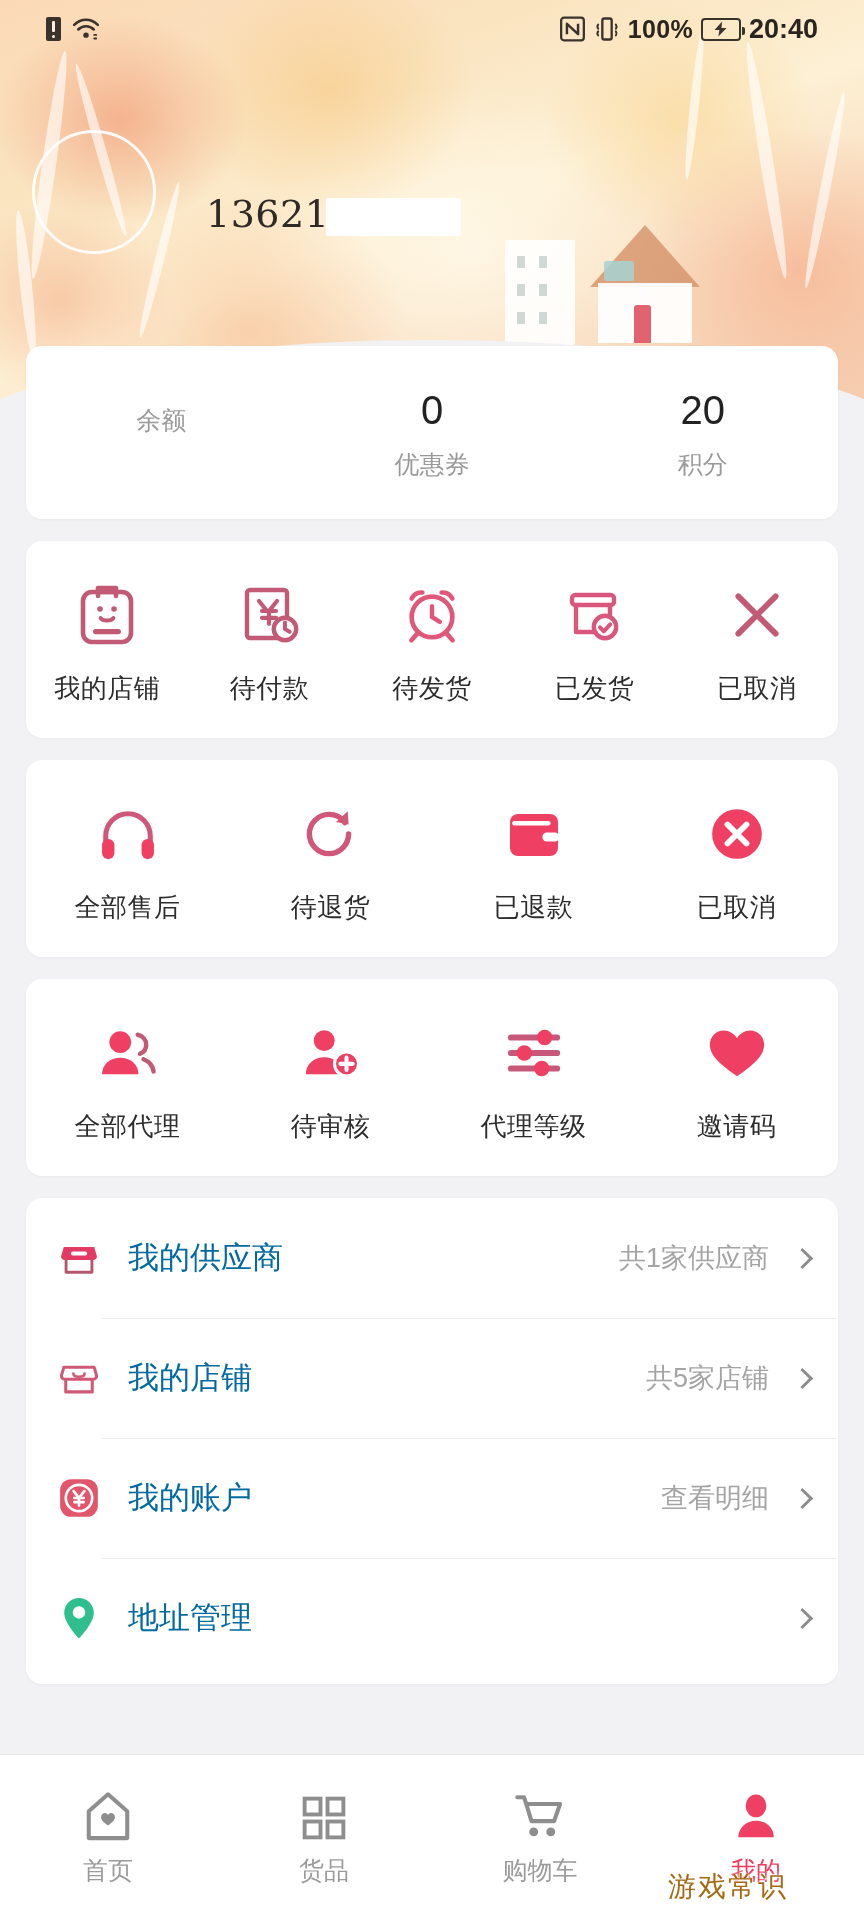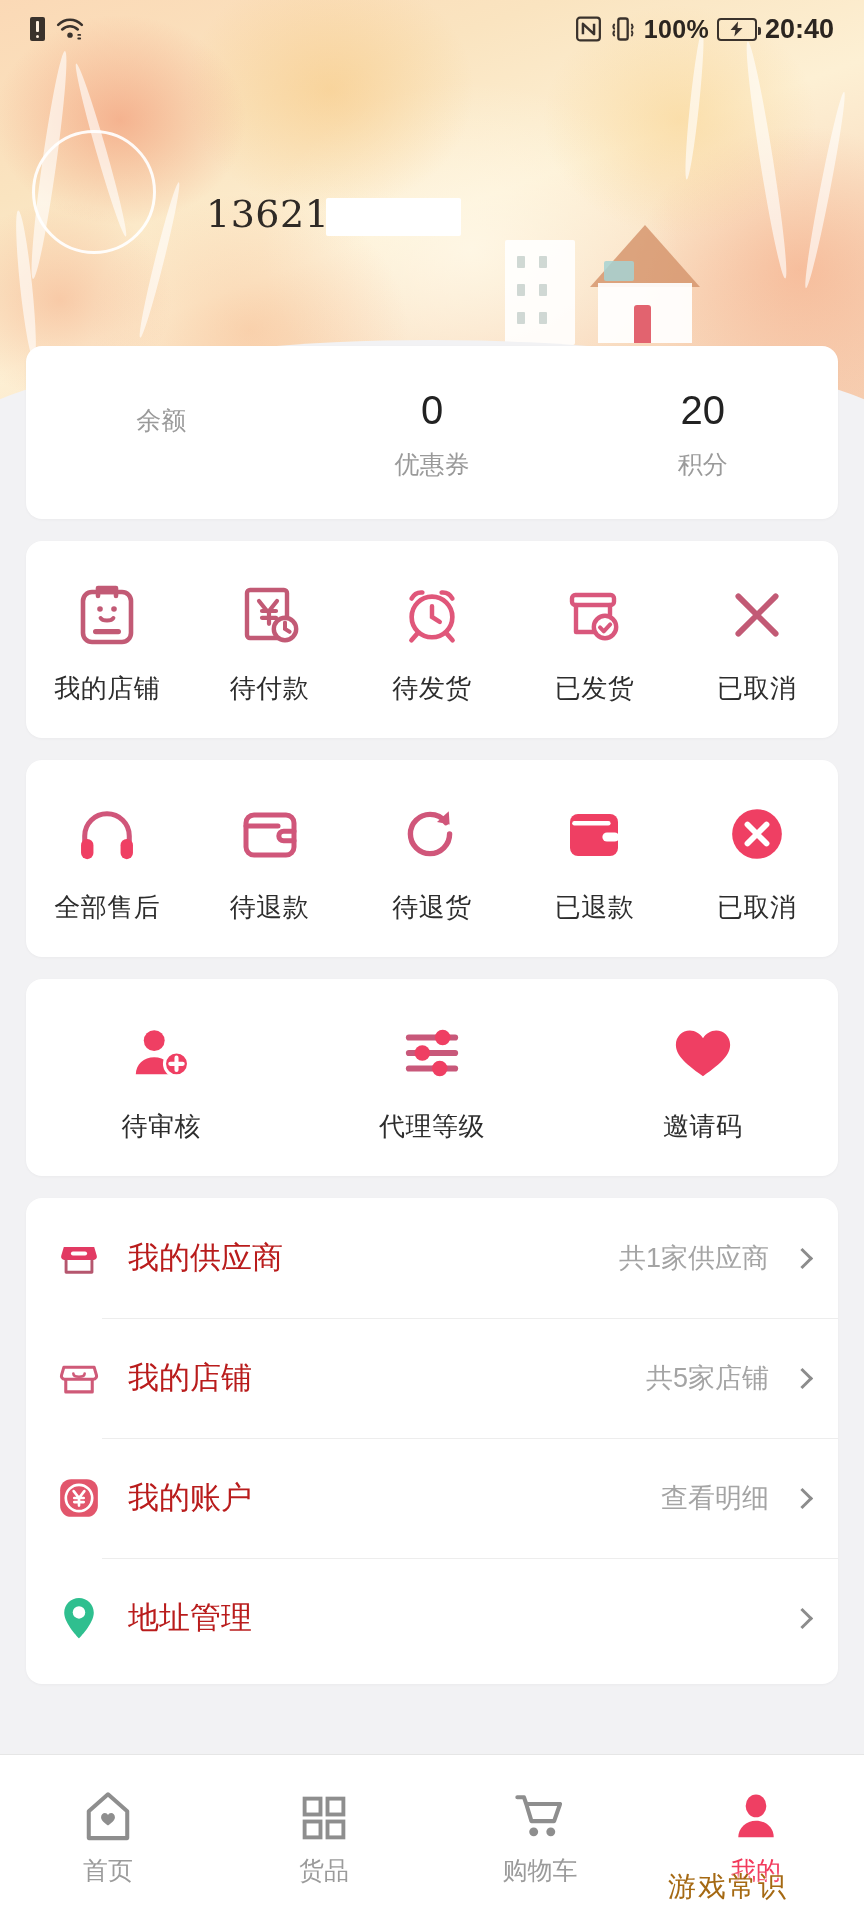--- a/index.html
+++ b/index.html
@@ -63,21 +63,21 @@
   }
   .redaction {
     position:absolute; left:326px; top:198px; width:135px; height:38px;
     background:#ffffff; border-radius:2px;
   }
 
   
   .statusbar {
     position:absolute; left:0; top:0; width:864px; height:58px;
     display:flex; align-items:center; justify-content:space-between;
-    padding:0 30px; z-index:5;
+    padding:0 46px; z-index:5;
   }
   .sb-left, .sb-right { display:flex; align-items:center; gap:10px; }
   .sb-right { gap:8px; }
   .sb-txt { font-size:25px; color:#2b2520; font-weight:600; letter-spacing:.3px; }
   .sb-time { font-size:27px; color:#2b2520; font-weight:600; }
   .ic-sim {
     width:15px; height:24px; background:#3a322c; border-radius:2px;
     position:relative;
   }
   .ic-sim::after{
@@ -121,21 +121,21 @@
   .list-card { padding:0 0 6px; margin-bottom:0; }
   .lrow {
     display:flex; align-items:center; height:120px; padding:0 28px 0 26px;
     position:relative;
   }
   .lrow + .lrow::before{
     content:""; position:absolute; left:76px; right:0; top:0; height:1px;
     background:#ededed;
   }
   .licon { width:54px; display:flex; align-items:center; justify-content:center; }
-  .ltitle { font-size:31px; color:#b91c1c; margin-left:22px; flex:1; }
+  .ltitle { font-size:31px; color:#0369a1; margin-left:22px; flex:1; }
   .lmeta { font-size:27px; color:#a4a4a4; margin-right:26px; }
   .chev {
     width:15px; height:15px; border-top:3px solid #8c8c8c; border-right:3px solid #8c8c8c;
     transform:rotate(45deg);
   }
 
   
   .tabbar {
     position:absolute; left:0; bottom:0; width:864px; height:166px;
     background:#ffffff; border-top:1px solid #e6e6e6;
@@ -296,30 +296,20 @@
           <path d="M4.5 19V15C4.5 8.6 9.6 3.6 16 3.6S27.5 8.6 27.5 15v4" stroke="#d0567a" stroke-width="2.6" fill="none" stroke-linecap="round"></path>
           <rect x="2.6" y="16.6" width="6.4" height="10.4" rx="3.2" fill="#ef3f63"></rect>
           <rect x="23" y="16.6" width="6.4" height="10.4" rx="3.2" fill="#ef3f63"></rect>
         </svg>
       </div>
       <div class="glabel">全部售后</div>
     </div>
     <div class="gcell">
       <div class="gicon">
         <svg width="60" height="58" viewBox="0 0 30 28">
-          <rect x="3" y="4.5" width="24" height="20" rx="4" stroke="#d0567a" stroke-width="2.5" fill="none"></rect>
-          <path d="M3 10h16" stroke="#d0567a" stroke-width="2.5" fill="none" stroke-linecap="round"></path>
-          <path d="M27 12.6h-5.2a2.4 2.4 0 0 0 0 4.8H27" stroke="#d0567a" stroke-width="2.5" fill="none" stroke-linecap="round"></path>
-        </svg>
-      </div>
-      <div class="glabel">待退款</div>
-    </div>
-    <div class="gcell">
-      <div class="gicon">
-        <svg width="60" height="58" viewBox="0 0 30 28">
           <path d="M23.8 14c0 5.4-4.4 9.8-9.8 9.8S4.2 19.4 4.2 14 8.6 4.2 14 4.2c3.3 0 6.2 1.6 8 4.1" stroke="#d0567a" stroke-width="2.7" fill="none" stroke-linecap="round"></path>
           <path d="M23.4 2.6l.4 6.6-6.3-1.2z" fill="#d0567a"></path>
         </svg>
       </div>
       <div class="glabel">待退货</div>
     </div>
     <div class="gcell">
       <div class="gicon">
         <svg width="60" height="58" viewBox="0 0 30 28">
           <rect x="3" y="4" width="24" height="21" rx="4" fill="#ef3f63"></rect>
@@ -334,20 +324,30 @@
         <svg width="58" height="58" viewBox="0 0 28 28">
           <circle cx="14" cy="14" r="12" fill="#ef3f63"></circle>
           <path d="M9.4 9.4l9.2 9.2M18.6 9.4l-9.2 9.2" stroke="#fff" stroke-width="2.8" stroke-linecap="round"></path>
         </svg>
       </div>
       <div class="glabel">已取消</div>
     </div>
   </div>
 
   <div class="card grid-card">
+    <div class="gcell">
+      <div class="gicon">
+        <svg width="62" height="58" viewBox="0 0 32 28">
+          <circle cx="12" cy="8.4" r="5.6" fill="#ef3f63"></circle>
+          <path d="M2.6 25c0-5.2 4.2-8.6 9.4-8.6s9.4 3.4 9.4 8.6z" fill="#ef3f63"></path>
+          <path d="M21 4.6c2.6.6 4.4 2.6 4.4 5.1 0 2.1-1.3 3.9-3.2 4.7M24 17.2c3 1.2 4.9 3.6 5.2 6.4" stroke="#c25a75" stroke-width="2.3" fill="none" stroke-linecap="round"></path>
+        </svg>
+      </div>
+      <div class="glabel">全部代理</div>
+    </div>
     <div class="gcell">
       <div class="gicon">
         <svg width="62" height="58" viewBox="0 0 32 28">
           <circle cx="12.5" cy="7.6" r="5.4" fill="#ef3f63"></circle>
           <path d="M3 25c0-5.2 4.2-8.8 9.5-8.8s9.5 3.6 9.5 8.8z" fill="#ef3f63"></path>
           <circle cx="24" cy="19.6" r="6.2" fill="#ef3f63" stroke="#fff" stroke-width="1.6"></circle>
           <path d="M24 16.4v6.4M20.8 19.6h6.4" stroke="#fff" stroke-width="2.1" stroke-linecap="round"></path>
         </svg>
       </div>
       <div class="glabel">待审核</div>

